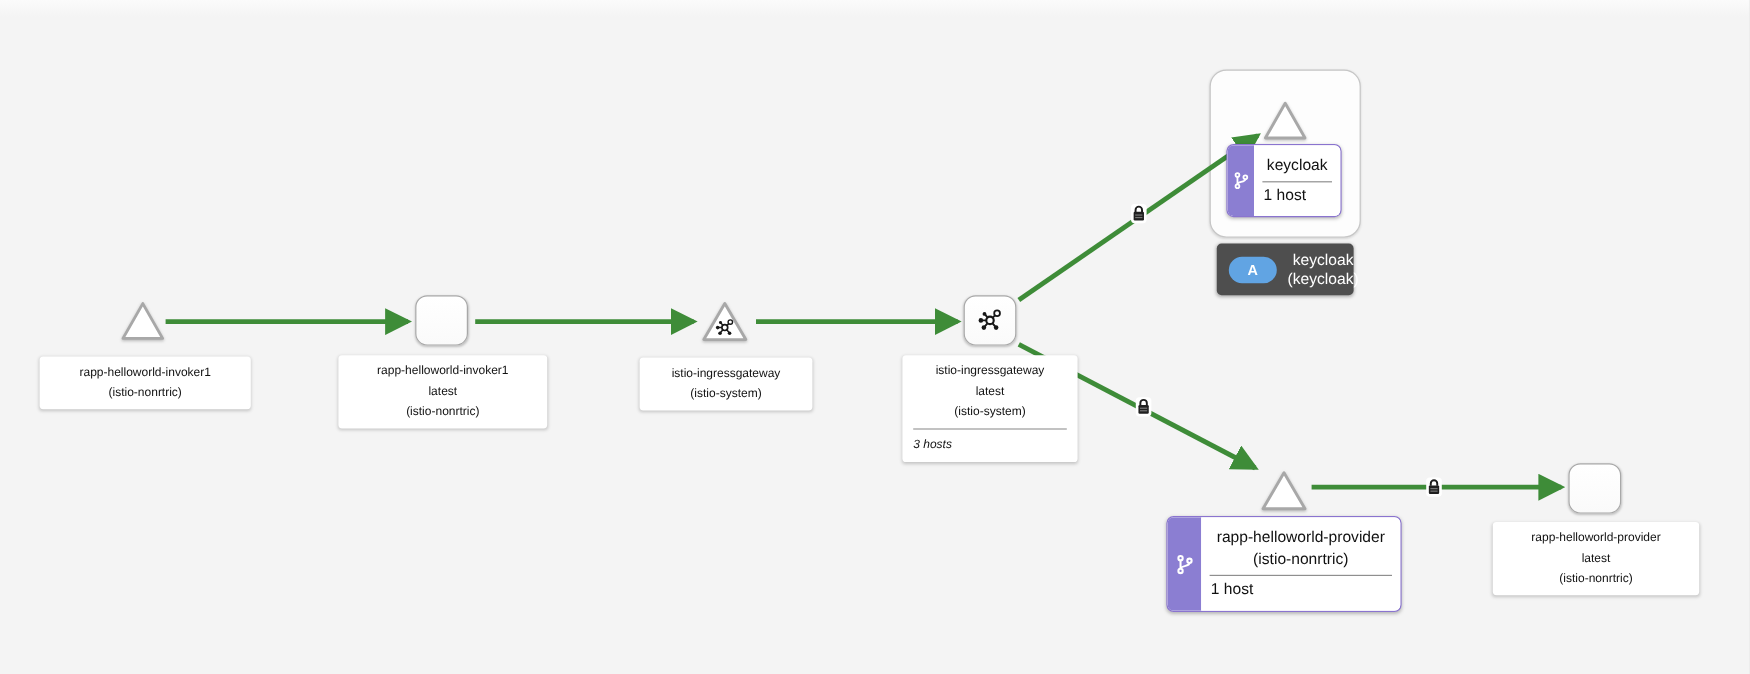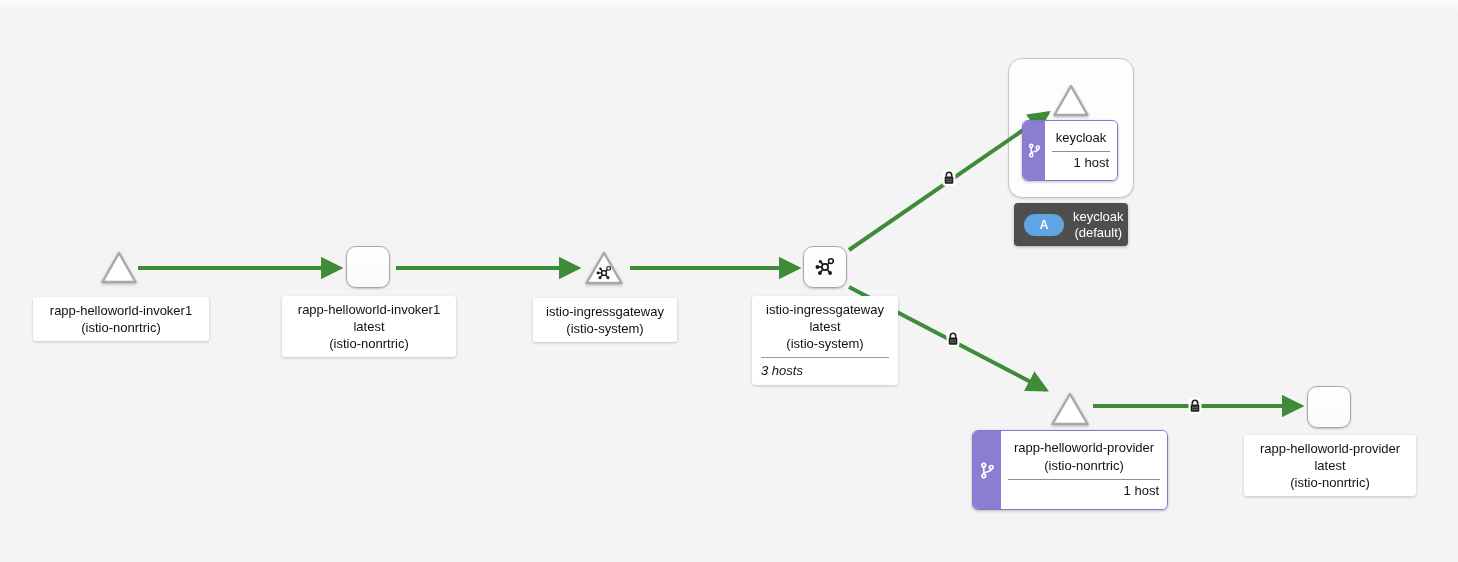--- a/index.html
+++ b/index.html
@@ -14,31 +14,31 @@
   #edge-layer{position:absolute;left:0;top:0;z-index:2;}
   .edge{stroke:var(--edge-green);stroke-width:4;fill:none;}
   .arrowhead{fill:var(--edge-green);}
   .node{position:absolute;z-index:3;}
   .shape-svg{display:block;filter:drop-shadow(0 1px 1.5px rgba(0,0,0,.25));}
   .tri{fill:#ffffff;stroke:var(--node-border);stroke-width:2.4;stroke-linejoin:round;}
   .sq{position:absolute;z-index:3;width:44px;height:42px;border-radius:10px;
     background:linear-gradient(#ffffff,#fafafa);border:1.6px solid var(--node-border);
     box-shadow:0 1px 2px rgba(0,0,0,.22);display:flex;align-items:center;justify-content:center;}
   .node-label{position:absolute;z-index:4;background:var(--label-bg);border-radius:3px;
-    box-shadow:0 1px 3px rgba(0,0,0,.2);font-size:13px;line-height:17px;color:#111;
+    box-shadow:0 1px 3px rgba(0,0,0,.2);font-size:10px;line-height:17px;color:#111;
     text-align:center;padding:5px 6px;}
   .node-label .hosts-row{text-align:left;padding:4px 3px 1px 3px;font-style:italic;}
   .hr{border-top:1px solid var(--divider);margin:5px 3px 0 3px;}
   .vbox{position:absolute;z-index:5;display:flex;background:#fff;border:1.5px solid var(--purple-border);
     border-radius:6px;box-shadow:0 1px 3px rgba(0,0,0,.25);overflow:hidden;font-size:13px;color:#111;}
   .vbox .band{background:var(--purple-band);display:flex;align-items:center;justify-content:center;flex:0 0 auto;}
   .vbox .content{flex:1;display:flex;flex-direction:column;justify-content:center;background:#fff;}
   .vbox .title{text-align:center;padding:4px 8px 2px 8px;line-height:16px;}
   .vbox .divider{border-top:1px solid #8f8f8f;margin:3px 7px;}
-  .vbox .hosts{text-align:right;padding:0 8px 5px 8px;line-height:16px;}
+  .vbox .hosts{text-align:left;padding:0 8px 5px 8px;line-height:16px;}
   .group-box{position:absolute;z-index:1;background:#fdfdfd;border:1.2px solid #c6c6c6;
     border-radius:14px;box-shadow:0 1px 2px rgba(0,0,0,.12);}
   .appbox-label{position:absolute;z-index:5;background:var(--tooltip-bg);border-radius:4px;
     box-shadow:0 1px 3px rgba(0,0,0,.3);display:flex;align-items:center;gap:9px;
     padding:5px 10px;color:#fff;font-size:13px;line-height:16px;}
   .appbox-label .pill{background:var(--badge-blue);border-radius:11px;width:40px;height:22px;
     display:flex;align-items:center;justify-content:center;font-weight:bold;font-size:12px;color:#fff;flex:0 0 auto;}
   .appbox-label .txt{text-align:center;}
 </style>
 </head>
@@ -148,21 +148,21 @@
       <div class="title">keycloak</div>
       <div class="divider"></div>
       <div class="hosts">1 host</div>
     </div>
   </div>
 
   <div class="appbox-label" style="left:1014px;top:203px;width:114px;height:43px;">
     <div class="pill">A</div>
     <div class="txt">
       <div>keycloak</div>
-      <div>(default)</div>
+      <div>(keycloak)</div>
     </div>
   </div>
 
   <div class="node" style="left:1050px;top:390px;">
     <svg class="shape-svg" width="40" height="37">
       <path class="tri" d="M20 4 L37.5 34 L2.5 34 Z"></path>
     </svg>
   </div>
 
   <div class="vbox" style="left:972px;top:430px;width:196px;height:80px;">

